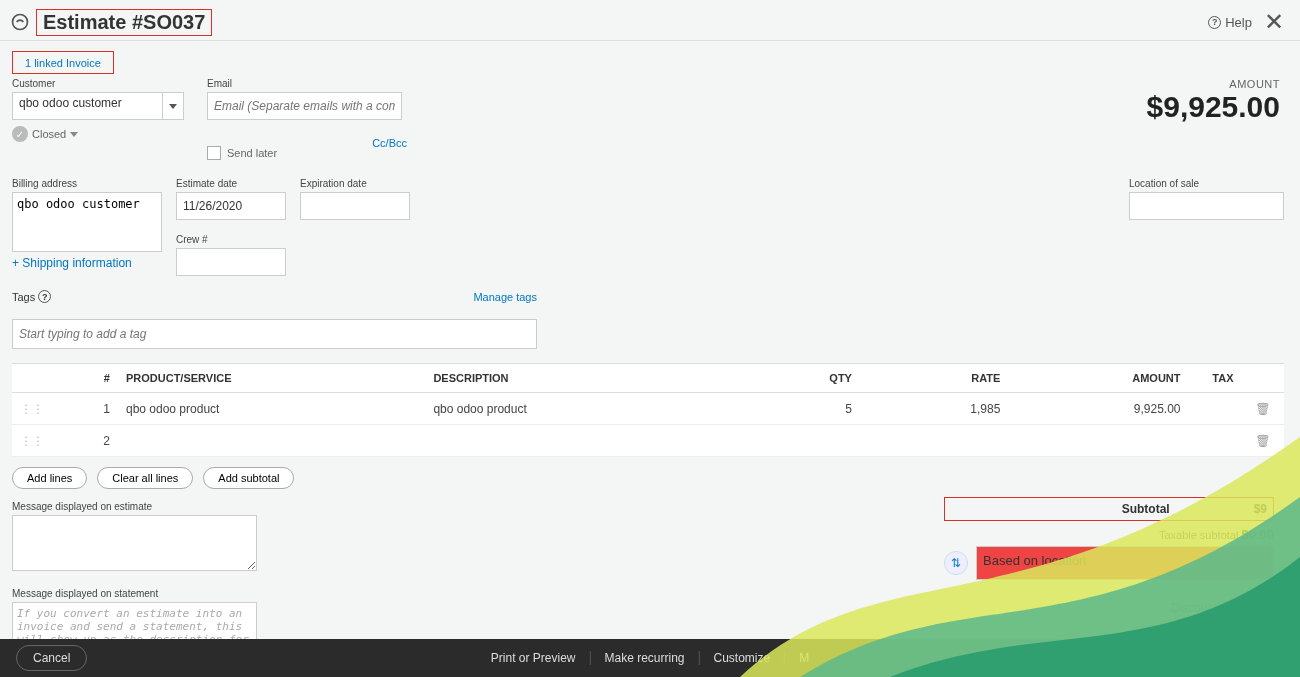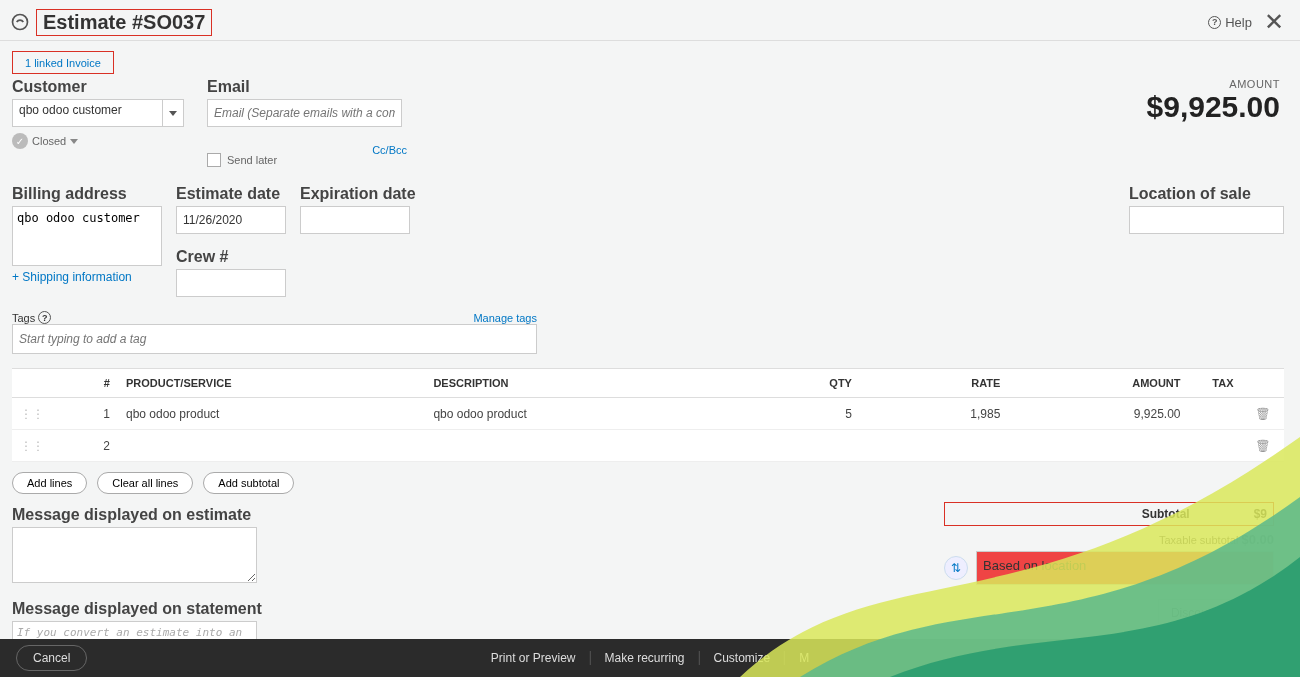--- a/index.html
+++ b/index.html
@@ -48,21 +48,21 @@
     margin-bottom: 4px;
   }
   .linked-invoice a { color: #0077c5; font-size: 11px; text-decoration: none; cursor:pointer;}
 
   .topgrid {
     display: flex;
     align-items: flex-start;
   }
   .leftcols { flex: 1; display: flex; gap: 20px; }
   .col { display: flex; flex-direction: column; }
-  .label { font-size: 16px; color: #444; margin-bottom: 3px; font-weight: bold; }
+  .label { font-size: 10px; color: #444; margin-bottom: 3px; }
   .amount-box { text-align: right; padding-right: 4px; }
   .amount-label { font-size: 11px; color: #666; letter-spacing: 0.5px; }
   .amount-value { font-size: 30px; font-weight: 600; color: #222; }
 
   .input, .select {
     border: 1px solid #ccc;
     background: #fff;
     height: 28px;
     padding: 3px 6px;
     font-size: 12px;
@@ -103,21 +103,21 @@
   .loc-col { margin-left:auto; }
   .loc-input { width:155px;}
 
   .shipping-link { color:#0077c5; font-size:12px; margin-top:4px; display:inline-block; cursor:pointer;}
 
   .tags-row { margin-top:14px; display:flex;flex-direction:column;}
   .tags-head { display:flex; align-items:center; width:525px;}
   .tags-label { font-size:11px; display:flex; align-items:center; gap:3px;}
   .info-icon { width:13px;height:13px;border:1.5px solid #555;border-radius:50%;display:inline-flex;align-items:center;justify-content:center;font-size:9px;font-weight:bold;}
   .manage-tags { margin-left:auto; color:#0077c5;font-size:11px;cursor:pointer;}
-  .tags-input { width:525px; height:30px; margin-top:0;}
+  .tags-input { width:525px; height:30px; margin-top:16px;}
 
   .table-wrap { margin-top:14px; background:#fff;}
   table { width:100%; border-collapse:collapse;}
   th { font-size:11px; color:#333; font-weight:600; text-align:left; padding:8px 8px; border-bottom:1px solid #ddd; border-top:1px solid #ddd;}
   th.right, td.right { text-align:right;}
   td { font-size:12px; padding:6px 8px; border-bottom:1px solid #eee; color:#444; height:32px;}
   .drag-handle { color:#bbb; cursor:grab;}
   .trash-icon { color:#999; cursor:pointer;}
   .col-drag{width:30px;} .col-num{width:60px;text-align:right;} .col-prod{width:290px;} .col-desc{width:290px;}
   .col-qty{width:120px;} .col-rate{width:140px;} .col-amt{width:170px;} .col-tax{width:50px;text-align:right;} .col-trash{width:40px;text-align:center;}
@@ -125,21 +125,21 @@
   .tablebtns { display:flex; gap:10px; margin-top:10px;}
   .pill-btn {
     border:1px solid #aaa;border-radius:14px;background:#fff;padding:4px 14px;font-size:11px;cursor:pointer;
   }
 
   .bottom-flex { display:flex; margin-top:8px; align-items:flex-start;}
   .msg-col { width:250px;}
   .msg-textarea { width:245px; height:56px; border:1px solid #ccc;background:#fff;padding:4px;font-size:11px;}
   .msg-textarea.italic { color:#aaa; font-style:italic;}
   .totals-col { margin-left:auto; width:340px; text-align:right; padding-right:10px;}
-  .subtotal-row { display:flex; justify-content:flex-end; align-items:center; padding:4px 6px; gap:64px;}
+  .subtotal-row { display:flex; justify-content:flex-end; align-items:center; padding:4px 6px; gap:84px;}
   .subtotal-row.boxed { border:1.5px solid #d93025;}
   .subtotal-label { font-size:12px; font-weight:600;}
   .subtotal-value { font-size:12px; font-weight:600;}
   .taxsub { font-size:11px; color:#555; margin-top:6px;}
   .taxsub b { font-size:13px; color:#222;}
   .taxrate-label { font-size:11px; text-align:left; margin-top:12px;}
   .taxrate-wrap { display:flex; align-items:center; gap:8px; margin-top:4px;}
   .swap-icon { width:24px;height:24px;border-radius:50%;background:#eef;border:1px solid #cde;display:flex;align-items:center;justify-content:center;color:#0077c5;font-size:12px;cursor:pointer;}
   .taxrate-select { flex:1; border:1px solid #ccc;background:#ef4444;height:34px;padding:6px;font-size:13px;text-align:left;}
   .discount-btn { margin-top:14px; border:1px solid #ccc;background:#fff;padding:6px 12px;font-size:12px;cursor:pointer;}

